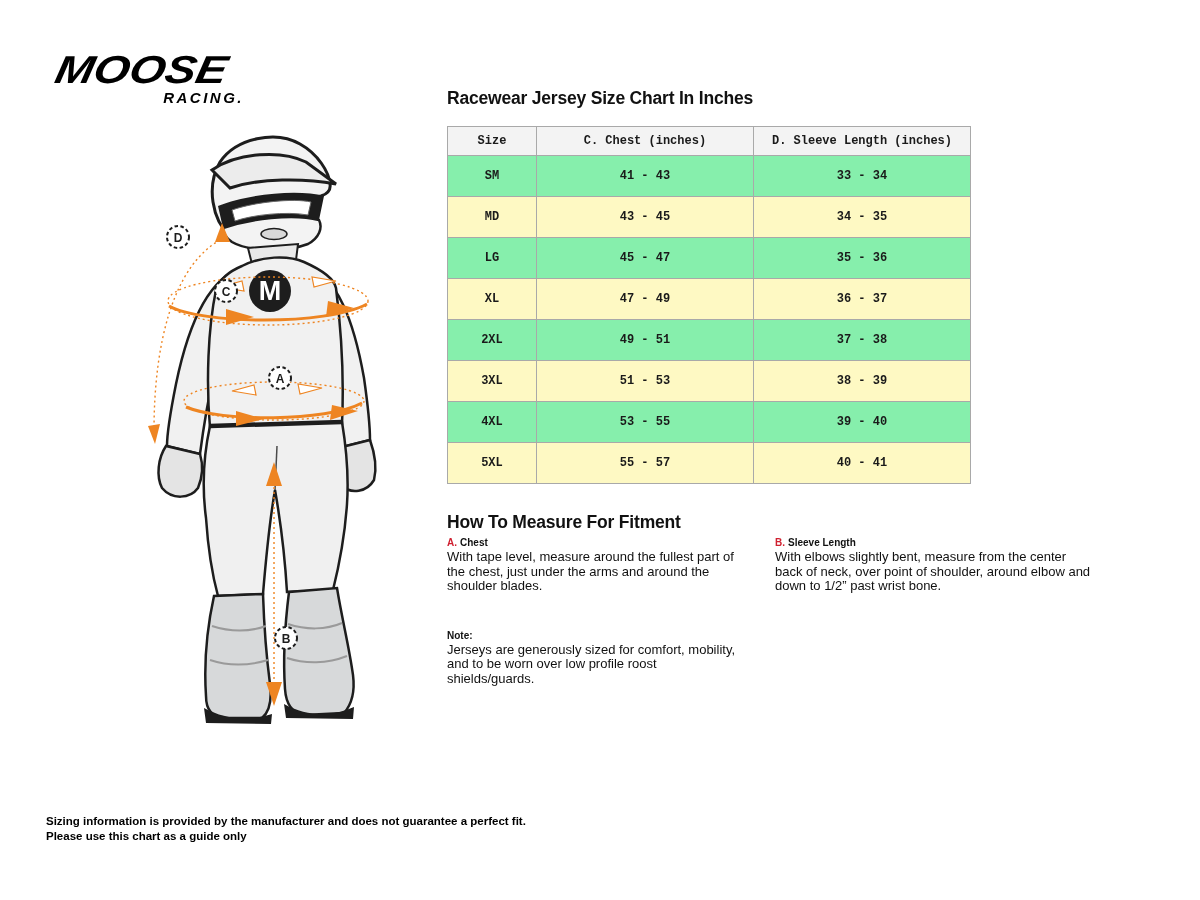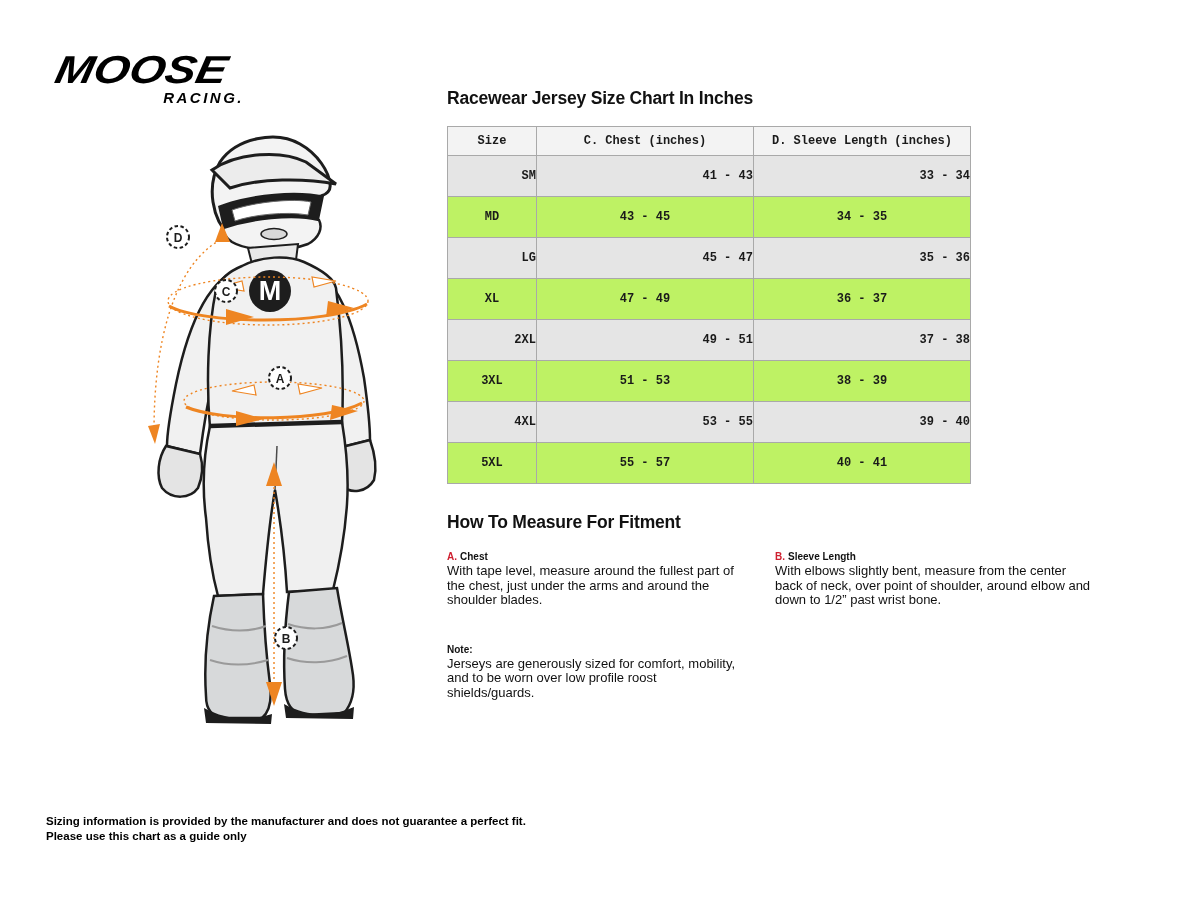--- a/index.html
+++ b/index.html
@@ -15,26 +15,26 @@
 
   
   .content { position:absolute; left:447px; top:88px; width:524px; }
   .chart-title { font-size:17.5px; font-weight:700; letter-spacing:-0.2px; color:#111; }
   table.size-table { border-collapse:collapse; width:524px; margin-top:17px; table-layout:fixed;font-family:Liberation Mono, monospace; }
   table.size-table th, table.size-table td {
     border:1px solid #a9a9a9; text-align:center; vertical-align:middle;
     font-size:12px; font-weight:700; color:#1a1a1a;
   }
   table.size-table th { height:29px; background:#f3f3f3; }
-  table.size-table td { height:41px; background:#bef264; }
-  table.size-table tr.alt td { background:#e5e5e5;text-align:right; }
+  table.size-table td { height:41px; background:#fef9c3; }
+  table.size-table tr.alt td { background:#86efac; }
 
   
   .measure { position:absolute; left:447px; top:512px; width:650px; }
-  .measure-title { font-size:17.5px; font-weight:700; letter-spacing:-0.2px; color:#111; margin-bottom:16px; }
+  .measure-title { font-size:17.5px; font-weight:700; letter-spacing:-0.2px; color:#111; margin-bottom:2px; }
   .measure-cols { display:flex; }
   .mcol-a { width:300px; margin-right:28px; }
   .mcol-b { width:318px; }
   .item-head { font-size:10px; font-weight:700; line-height:15px; color:#111; }
   .item-head .letter { color:#cf2030; margin-right:3px; }
   .measure p { font-size:13px; line-height:14.5px; color:#111; margin-top:0; }
   .note { margin-top:34px; }
 
   
   .footer { position:absolute; left:46px; top:814px; font-size:11.5px; font-weight:700; line-height:14.5px; color:#000; }

